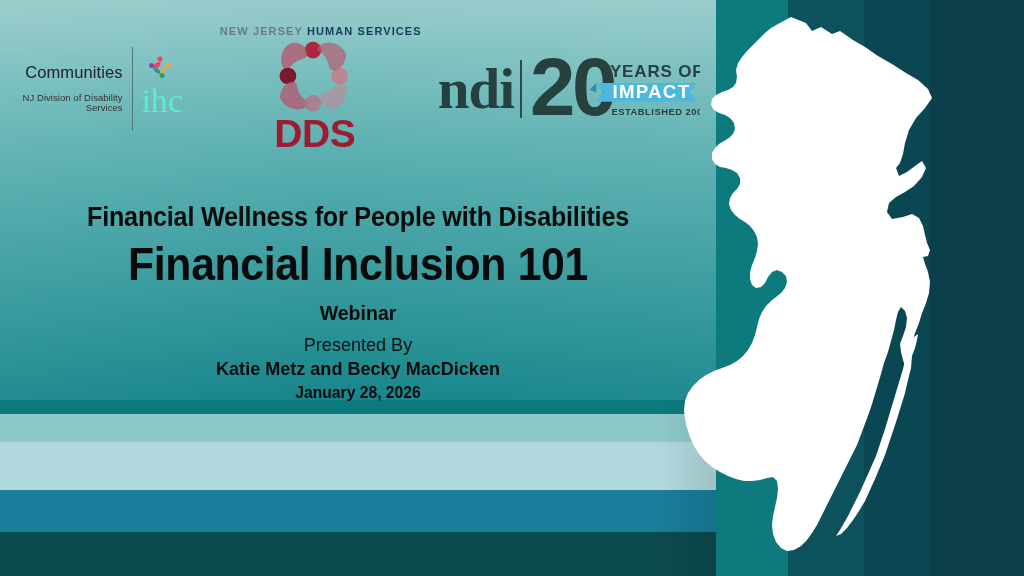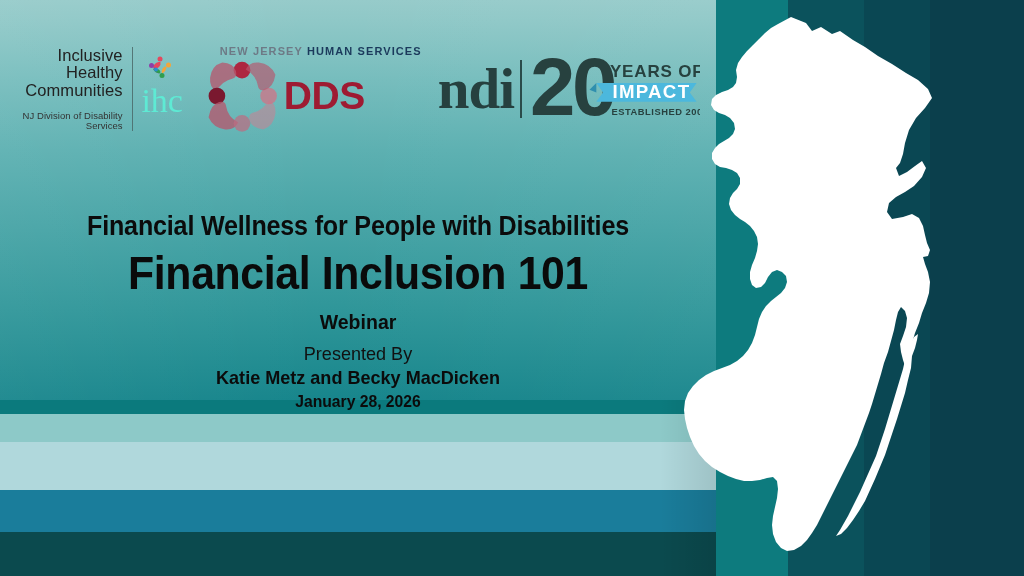--- a/index.html
+++ b/index.html
@@ -87,41 +87,41 @@
   }
 
   
   .dds-block { position:relative; margin-left:8px; display:flex; flex-direction:column; }
   .njhs {
     font-size:11px; font-weight:700; letter-spacing:1.1px;
     margin-left:16px; margin-bottom:1px; white-space:nowrap;
   }
   .njhs .nj  { color:#6d7a86; }
   .njhs .hs  { color:#1b3a5c; }
-  .dds-row { display:flex; align-items:center; }
+  .dds-row { display:flex; align-items:center;flex-direction:column; }
   .dds-people { width:76px; height:76px; }
   .dds-text { margin-left:4px; line-height:1; }
   .dds-text .dds-big {
     font-size:39px; font-weight:700; color:#9e1b32; letter-spacing:-0.5px;
   }
   .dds-text .dds-sub {
     font-size:12.5px; font-weight:700; color:#8a2238; letter-spacing:.4px; line-height:1.22; margin-top:2px;
   }
 
   
   .ndi-block { display:flex; align-items:center; margin-left:16px; }
   .ndi-word {
     font-family:"Liberation Serif", serif;
     font-size:57px; font-weight:700; color:#26403f; letter-spacing:-1px; line-height:.85;
   }
   .ndi-rule { width:2px; height:58px; background:#2a4b4a; margin:0 8px 0 6px; }
   .ndi-20 { position:relative; width:170px; height:74px; }
 
   
-  .text-block { position:absolute; left:0; top:212px; width:716px; text-align:center; }
+  .text-block { position:absolute; left:0; top:203px; width:716px; text-align:center; }
   .t-subhead {
     font-family:"Liberation Sans Narrow","Liberation Sans", sans-serif;
     font-size:27px; font-weight:700; color:#0b0b0b;
     letter-spacing:-0.2px; line-height:1.1;
     transform:scaleX(0.93); transform-origin:center;
   }
   .t-title {
     font-family:"Liberation Sans Narrow","Liberation Sans", sans-serif;
     font-size:46px; font-weight:700; color:#0a0a0a;
     letter-spacing:-0.4px; line-height:1.18; margin-top:4px;
@@ -237,21 +237,20 @@
         L 225,455 L 229,443 L 233,431 L 237,419
         L 241,406 L 245,393 L 248,380 L 251,368 Z
       "></path>
     </svg>
   </div>
 
   <div class="logo-bar">
 
     <div class="ihc-block">
       <div class="ihc-words">
-        <div class="l1">Inclusive Healthy</div>
         <div class="l2">Communities</div>
         <div class="l3">NJ Division of Disability Services</div>
       </div>
       <div class="ihc-divider"></div>
       <div class="ihc-mark">
         <svg class="pinwheel" viewBox="0 0 60 56">
           <g>
             <ellipse cx="30" cy="12" rx="5" ry="5" fill="#e4485e"></ellipse>
             <path d="M27 18 q-9 2 -11 11 q7 4 12 -1 q4 -4 3 -10 z" fill="#e4485e"></path>
             <ellipse cx="47" cy="24" rx="5" ry="5" fill="#f2a63b"></ellipse>

